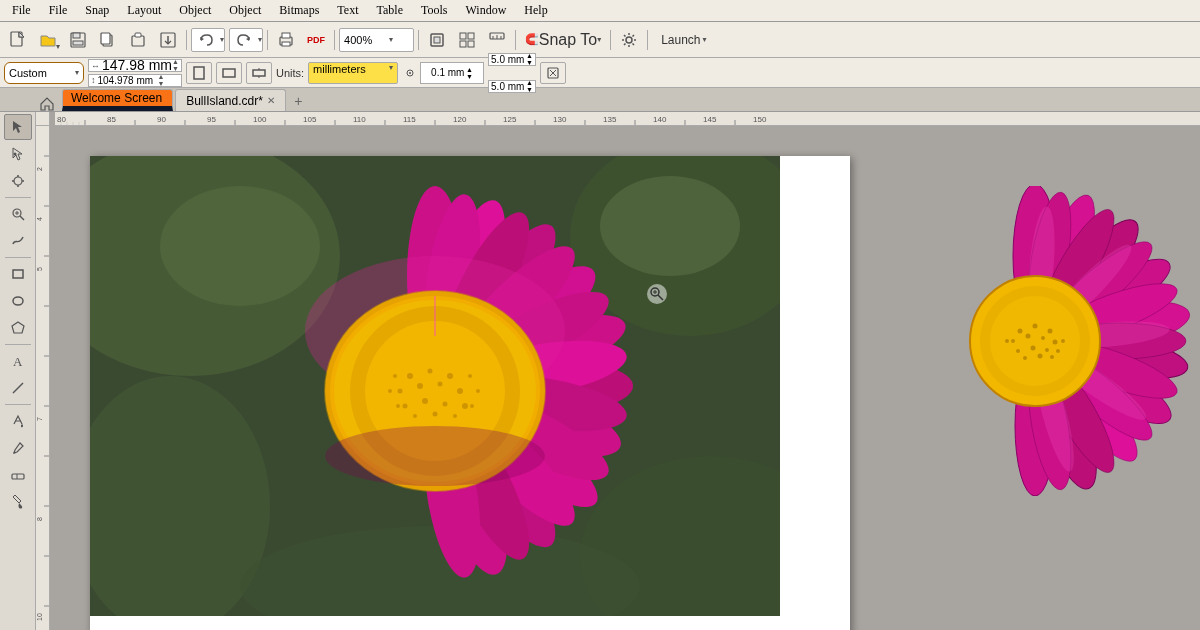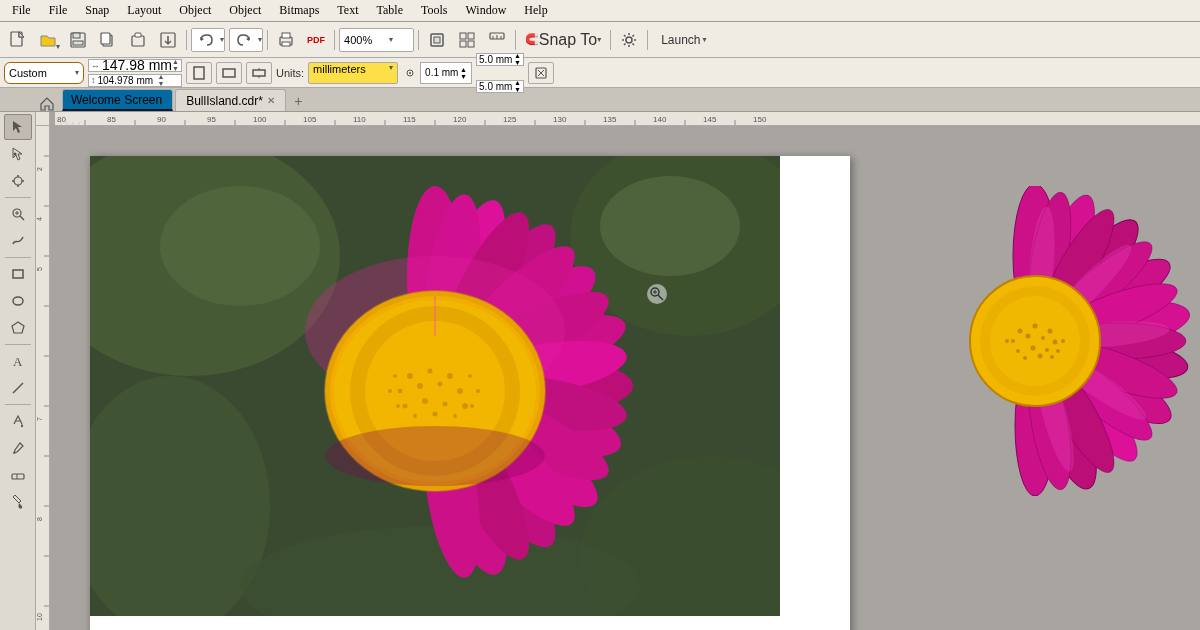--- a/index.html
+++ b/index.html
@@ -13,21 +13,21 @@
     .toolbar1 { display: flex; align-items: center; background: #f0ece4; height: 36px; border-bottom: 1px solid #aaa; padding: 0 4px; gap: 2px; }
     .tb-btn { width: 28px; height: 26px; background: transparent; border: 1px solid transparent; border-radius: 2px; cursor: pointer; display: flex; align-items: center; justify-content: center; font-size: 14px; color: #333; }
     .tb-sep { width: 1px; height: 20px; background: #aaa; margin: 0 2px; }
 
     
     .toolbar2 { display: flex; align-items: center; background: #f0ece4; height: 30px; border-bottom: 1px solid #aaa; padding: 0 4px; gap: 4px; }
 
     
     .tabbar { display: flex; align-items: flex-end; background: #c8c4bc; height: 24px; padding-left: 36px; border-bottom: 1px solid #999; }
     .tab { display: flex; align-items: center; height: 22px; padding: 0 10px; background: #dedad2; border: 1px solid #aaa; border-bottom: none; border-radius: 3px 3px 0 0; cursor: pointer; font-size: 12px; gap: 4px; margin-right: 2px; }
-    .tab.active { background: #0369a1; border-bottom: 2px solid #0f172a; z-index: 1; padding-left: 8px; }
+    .tab.active { background: #f97316; border-bottom: 5px solid #0f172a; z-index: 1; padding-left: 8px; }
     .tab-close { font-size: 10px; color: #666; cursor: pointer; }
     .tab-add { width: 20px; height: 20px; display: flex; align-items: center; justify-content: center; cursor: pointer; font-size: 14px; color: #666; }
 
     
     .main-area { display: flex; height: calc(630px - 22px - 36px - 30px - 24px); }
 
     
     .toolbox { width: 36px; background: #dedad2; border-right: 1px solid #aaa; display: flex; flex-direction: column; align-items: center; padding: 2px 0; gap: 1px; overflow: hidden; }
     .tool-btn { width: 28px; height: 26px; background: transparent; border: 1px solid transparent; border-radius: 2px; cursor: pointer; display: flex; align-items: center; justify-content: center; font-size: 14px; color: #333; }
     .tool-btn.active { background: #c0bab0; border-color: #888; }
@@ -241,21 +241,21 @@
   <div style="display:flex;border:1px solid #aaa;background:#fde047;height:22px;border-radius:2px;padding:0 4px;min-width:90px">
     <span style="font-size:11px;flex:1">millimeters</span>
     <span style="font-size:8px;color:#555">▾</span>
   </div>
 
   <div style="display:flex;align-items:center;gap:2px">
     <svg width="16" height="16" viewBox="0 0 16 16">
         <circle cx="8" cy="8" r="3" fill="none" stroke="#555" stroke-width="1"></circle>
         <circle cx="8" cy="8" r="1" fill="#555"></circle>
       </svg>
-    <div style="display:flex;align-items:center;border:1px solid #aaa;background:#fff;height:22px;padding:0 4px">
+    <div style="display:flex;align-items:center;border:1px solid #aaa;background:#fff;height:22px;padding:0 10px">
       <span style="font-size:10px;min-width:35px">0.1 mm</span>
       <div style="display:flex;flex-direction:column">
           <span style="font-size:7px;cursor:pointer">▲</span>
           <span style="font-size:7px;cursor:pointer">▼</span>
         </div>
     </div>
   </div>
 
   <div style="display:flex;flex-direction:column;gap:14px">
     <div style="display:flex;align-items:center;border:1px solid #aaa;background:#fff;height:13px;padding:0 2px">

